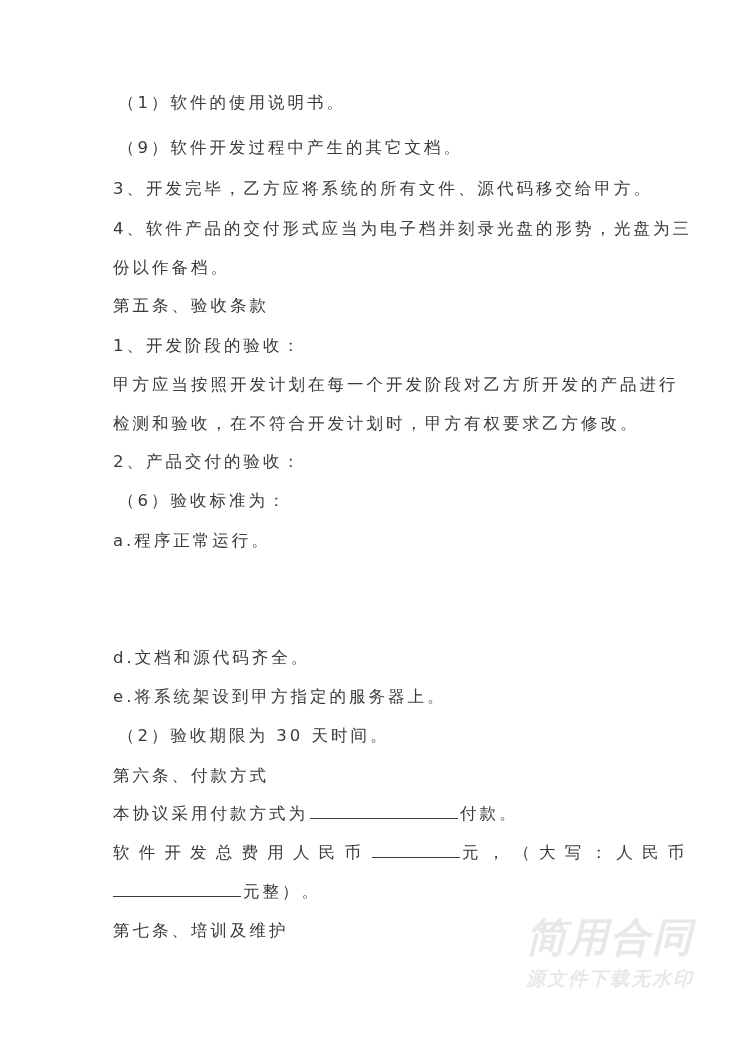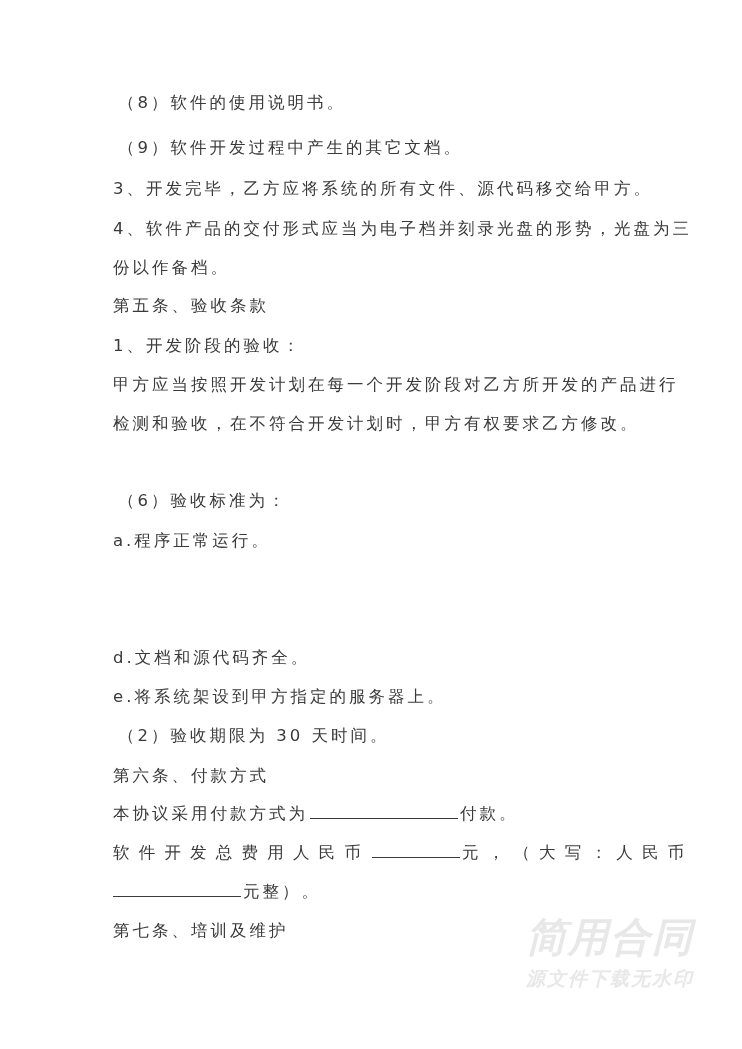--- a/index.html
+++ b/index.html
@@ -11,29 +11,30 @@
   .justify-wide { letter-spacing: 9.2px; text-align: center; }
   .blank { display: inline-block; border-bottom: 1px solid #3a3a3a; height: 14px; vertical-align: baseline; margin: 0 2px; }
   .watermark { position: absolute; left: 510px; top: 915px; width: 200px; text-align: center; color: #e8e8e8; font-style: italic; font-weight: bold; }
   .wm1 { font-size: 40px; letter-spacing: 2px; line-height: 44px; }
   .wm2 { font-size: 19px; letter-spacing: 2px; line-height: 26px; margin-top: 6px; }
 </style>
 </head>
 <body>
 
 <div class="page">
-  <div class="line indent1" style="top:92px">（8）软件的使用说明书。</div>
+  <div class="line indent1" style="top:92px">（1）软件的使用说明书。</div>
   <div class="line indent1" style="top:137px">（9）软件开发过程中产生的其它文档。</div>
   <div class="line" style="top:178px">3、开发完毕，乙方应将系统的所有文件、源代码移交给甲方。</div>
   <div class="line" style="top:218px">4、软件产品的交付形式应当为电子档并刻录光盘的形势，光盘为三</div>
   <div class="line" style="top:257px">份以作备档。</div>
   <div class="line" style="top:295px">第五条、验收条款</div>
   <div class="line" style="top:335px">1、开发阶段的验收：</div>
   <div class="line" style="top:374px">甲方应当按照开发计划在每一个开发阶段对乙方所开发的产品进行</div>
   <div class="line" style="top:413px">检测和验收，在不符合开发计划时，甲方有权要求乙方修改。</div>
+  <div class="line" style="top:451px">2、产品交付的验收：</div>
   <div class="line indent1" style="top:490px">（6）验收标准为：</div>
   <div class="line" style="top:530px">a.程序正常运行。</div>
   <div class="line" style="top:647px">d.文档和源代码齐全。</div>
   <div class="line" style="top:686px">e.将系统架设到甲方指定的服务器上。</div>
   <div class="line indent1" style="top:725px">（2）验收期限为 30 天时间。</div>
   <div class="line" style="top:765px">第六条、付款方式</div>
 
   <div class="line" style="top:803px">
     <span>本协议采用付款方式为</span><span class="blank" style="width:148px"></span><span>付款。</span>
   </div>

